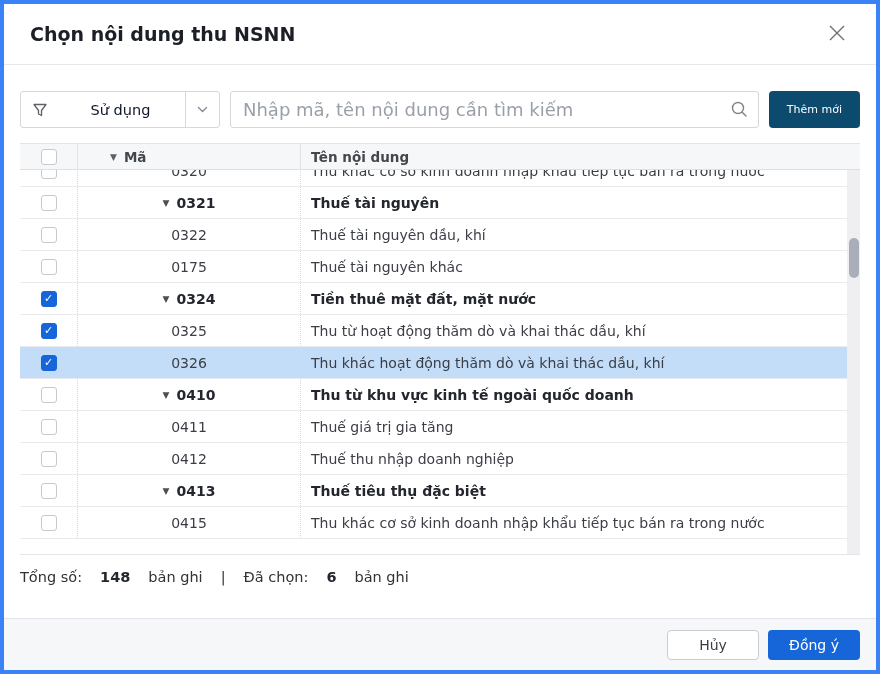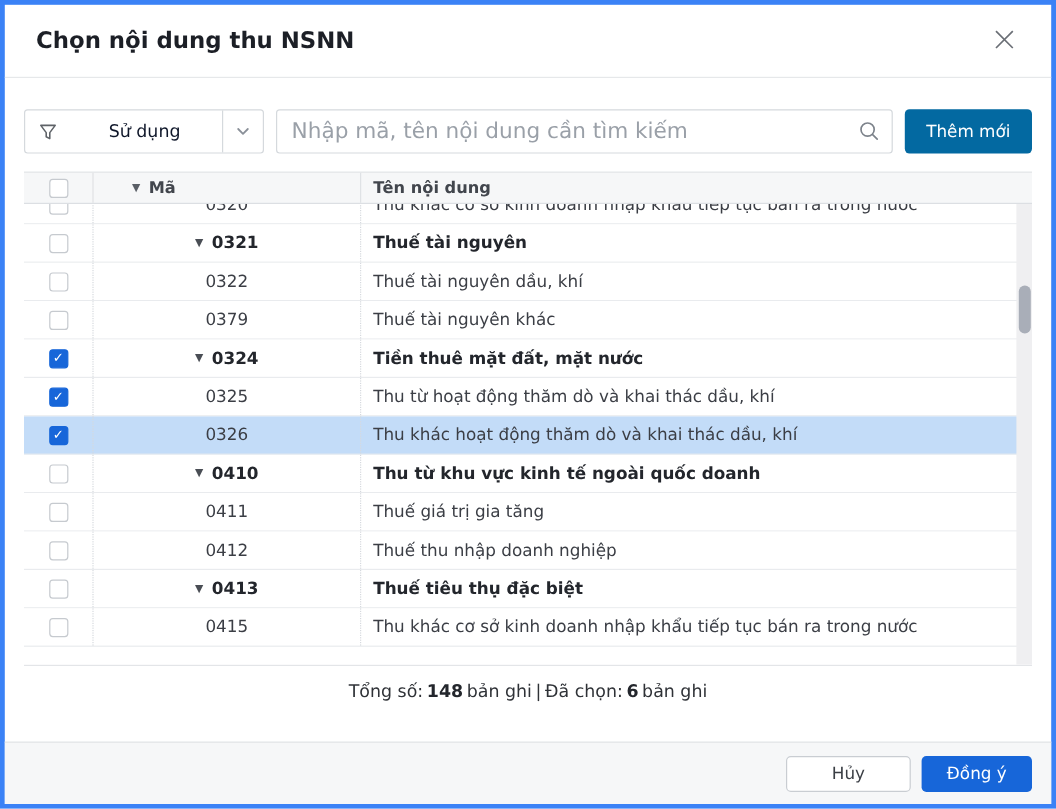--- a/index.html
+++ b/index.html
@@ -46,22 +46,22 @@
   }
   .search-wrap { position: relative; flex: 1; height: 37px; }
   .search-input {
     width: 100%; height: 100%; border: 1px solid #d5d9dd; border-radius: 3px;
     padding: 0 38px 0 12px; font-size: 18px; color: #33363c;
     font-family: inherit; outline: none;
   }
   .search-input::placeholder { color: #9aa0a8; }
   .search-icon { position: absolute; right: 11px; top: 9px; }
   .btn-primary {
-    height: 37px; padding: 0 18px; background: #0369a1; color: #fff;
-    border: none; border-radius: 4px; font-size: 14px; font-family: inherit;
+    height: 37px; padding: 0 18px; background: #0c4a6e; color: #fff;
+    border: none; border-radius: 4px; font-size: 11px; font-family: inherit;
     cursor: pointer; white-space: nowrap;
   }
   
   .table-wrap { margin: 0 16px; flex: 0 0 auto; }
   .thead {
     display: flex; height: 27px; align-items: center;
     background: #f6f7f8;
     border-top: 1px solid #e3e5e8; border-bottom: 1px solid #dcdfe3;
     font-size: 13.5px; font-weight: 700; color: #42464d;
   }
@@ -98,32 +98,32 @@
     position: absolute; top: 0; right: 0; bottom: 0; width: 13px;
     background: #efeff1;
   }
   .vscroll-thumb {
     position: absolute; top: 68px; right: 1.5px; width: 10px; height: 40px;
     background: #a9aeb8; border-radius: 6px;
   }
   
   .summary {
     margin: 14px 16px 0 16px; font-size: 14.5px; color: #2f3237;
-    display: flex; gap: 3px; align-items: baseline; justify-content: center;
+    display: flex; gap: 18px; align-items: baseline;
   }
   .summary b { font-weight: 700; color: #23262c; }
   
   .modal-footer {
     margin-top: auto; height: 52px; flex: 0 0 52px;
     background: #f6f7f8; border-top: 1px solid #e2e4e7;
     display: flex; align-items: center; justify-content: flex-end;
     gap: 9px; padding: 0 16px;
   }
   .btn-cancel {
-    width: 104px; height: 30px; background: #fff; border: 1px solid #c9cdd2;
+    width: 92px; height: 30px; background: #fff; border: 1px solid #c9cdd2;
     border-radius: 4px; font-size: 14px; color: #3a3e44; font-family: inherit; cursor: pointer;
   }
   .btn-confirm {
     width: 92px; height: 30px; background: #1766d9; border: none;
     border-radius: 4px; font-size: 14px; color: #fff; font-family: inherit; cursor: pointer;
   }
 </style>
 </head>
 <body>
 
@@ -220,21 +220,21 @@
       <span>Thuế tài nguyên dầu, khí</span>
     </div>
   </div>
 
   <div class="trow">
     <div class="col-check">
       <span class="cbox">✓</span>
     </div>
     <div class="col-code">
 
-      <span class="code-text">0379</span>
+      <span class="code-text">0175</span>
     </div>
     <div class="col-name">
       <span>Thuế tài nguyên khác</span>
     </div>
   </div>
 
   <div class="trow parent">
     <div class="col-check">
       <span class="cbox checked">✓</span>
     </div>

